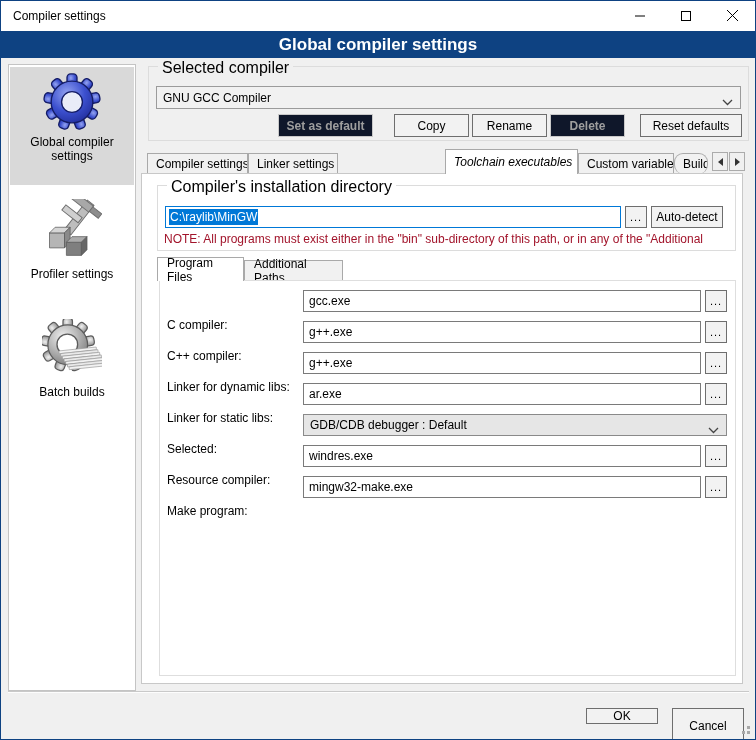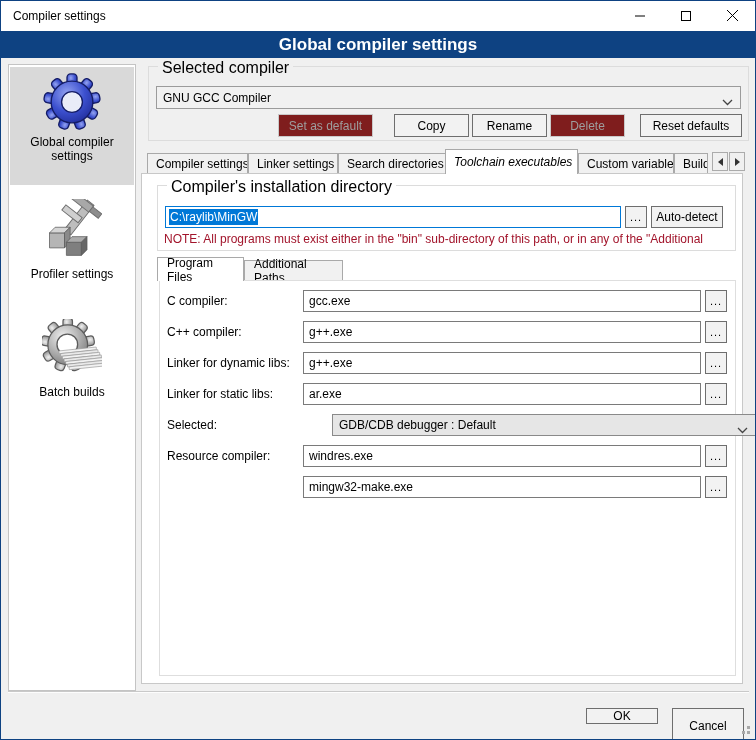--- a/index.html
+++ b/index.html
@@ -33,21 +33,21 @@
 
   
   .combo{position:absolute;height:23px;border:1px solid #9b9b9b;background:#f1f1f1;display:flex;align-items:center;
     font-size:12px;padding-left:6px;color:#000;}
   .combo .chev{position:absolute;right:7px;top:8px;}
   .combo.gray{background:#e6e6e6;border-color:#8a8a8a;}
 
   
   .btn{position:absolute;height:23px;background:#f2f2f2;border:1px solid #6e6e6e;font-size:12px;color:#000;
     display:flex;align-items:center;justify-content:center;padding:0;}
-  .btn.disabled{background:#7f1d1d;border-color:#c9c9c9;color:#9e9e9e;}
+  .btn.disabled{background:#0f172a;border-color:#c9c9c9;color:#9e9e9e;font-weight:bold;}
 
   
   .tab{position:absolute;top:152px;height:21px;background:#f1f1f1;border:1px solid #a9a9a9;border-bottom:none;
     font-size:12px;display:flex;align-items:center;padding:0 8px;white-space:nowrap;overflow:hidden;color:#000;}
   .tab.active{top:148px;height:25px;background:#fff;z-index:3;}
   .tab-clip{padding-right:0;}
   .tab-arrow{position:absolute;top:151px;width:16px;height:19px;background:#f0f0f0;border:1px solid #ababab;
     display:flex;align-items:center;justify-content:center;}
   .tri-l{width:0;height:0;border-top:4px solid transparent;border-bottom:4px solid transparent;border-right:5px solid #333;}
   .tri-r{width:0;height:0;border-top:4px solid transparent;border-bottom:4px solid transparent;border-left:5px solid #333;}
@@ -61,25 +61,25 @@
   .note{position:absolute;left:163px;top:231px;width:566px;height:15px;font-size:12px;color:#a2142b;
     white-space:nowrap;overflow:hidden;z-index:4;}
 
   
   .subtab{position:absolute;height:21px;top:259px;background:#f1f1f1;border:1px solid #a9a9a9;border-bottom:none;
     font-size:12px;display:flex;align-items:center;padding:1px 9px;z-index:4;}
   .subtab.active{top:256px;height:24px;background:#fff;z-index:6;}
   .subpage{position:absolute;left:158px;top:279px;width:577px;height:396px;background:#fff;border:1px solid #dedede;z-index:5;}
 
   
-  .f-label{position:absolute;left:166px;width:134px;height:22px;line-height:22px;font-size:12px;color:#000;z-index:7;}
+  .f-label{position:absolute;left:166px;width:134px;height:22px;line-height:22px;font-size:12px;color:#000;z-index:7;margin-top:24px;}
   .f-input{position:absolute;left:302px;width:398px;height:22px;border:1px solid #7a7a7a;background:#fff;font-size:12px;
     padding:0 0 0 5px;color:#000;z-index:7;outline:none;}
   .f-dots{width:22px;height:22px;left:704px;z-index:7;font-size:11px;letter-spacing:1px;}
-  .f-combo{left:302px;width:424px;z-index:7;margin-left:29px;}
+  .f-combo{left:302px;width:424px;z-index:7;}
 
   .separator{position:absolute;left:7px;top:690px;width:741px;height:2px;border-top:1px solid #c9c9c9;border-bottom:1px solid #fdfdfd;}
 
   .ok-btn{left:585px;top:707px;width:72px;height:16px;}
   .cancel-btn{left:671px;top:707px;width:72px;height:36px;}
 
   .grip{position:absolute;right:5px;bottom:5px;width:3px;height:3px;background:#a8a8a8;
     box-shadow:0 -5px 0 #a8a8a8,-5px 0 0 #a8a8a8;}
 </style>
 </head>
@@ -212,24 +212,23 @@
     </span>
   </div>
   <div class="btn disabled" style="left:277px;top:113px;width:95px;">Set as default</div>
   <div class="btn" style="left:393px;top:113px;width:75px;">Copy</div>
   <div class="btn" style="left:471px;top:113px;width:75px;">Rename</div>
   <div class="btn disabled" style="left:549px;top:113px;width:75px;">Delete</div>
   <div class="btn" style="left:639px;top:113px;width:102px;">Reset defaults</div>
 
   <div class="tab" style="left:146px;width:101px;">Compiler settings</div>
   <div class="tab" style="left:247px;width:90px;">Linker settings</div>
-  <div class="tab" style="left:337px;width:108px;">Search directories</div>
   <div class="tab active" style="left:444px;width:133px;font-style:italic;">Toolchain executables</div>
   <div class="tab" style="left:577px;width:96px;">Custom variables</div>
-  <div class="tab tab-clip" style="left:673px;width:34px;">Build</div>
+  <div class="tab tab-clip" style="left:673px;width:34px;border-radius:9px;">Build</div>
   <div class="tab-arrow" style="left:711px;">
       <span class="tri-l"></span>
     </div>
   <div class="tab-arrow" style="left:728px;">
       <span class="tri-r"></span>
     </div>
 
   <div class="tabpage"></div>
 
   <div class="groupbox gb-white" style="left:156px;top:184px;width:579px;height:66px;z-index:2;">
@@ -269,20 +268,21 @@
       <svg width="11" height="7" viewBox="0 0 11 7">
           <polyline points="1,1 5.5,5.5 10,1" fill="none" stroke="#444" stroke-width="1.3"></polyline>
         </svg>
     </span>
   </div>
 
   <div class="f-label" style="top:444px;">Resource compiler:</div>
   <input class="f-input" style="top: 444px;" value="windres.exe">
   <div class="btn f-dots" style="top:444px;">...</div>
 
+  <div class="f-label" style="top:475px;">Make program:</div>
   <input class="f-input" style="top: 475px;" value="mingw32-make.exe">
   <div class="btn f-dots" style="top:475px;">...</div>
 
   <div class="separator"></div>
   <div class="btn ok-btn">OK</div>
   <div class="btn cancel-btn">Cancel</div>
   <span class="grip"></span>
 
 </div>
 

